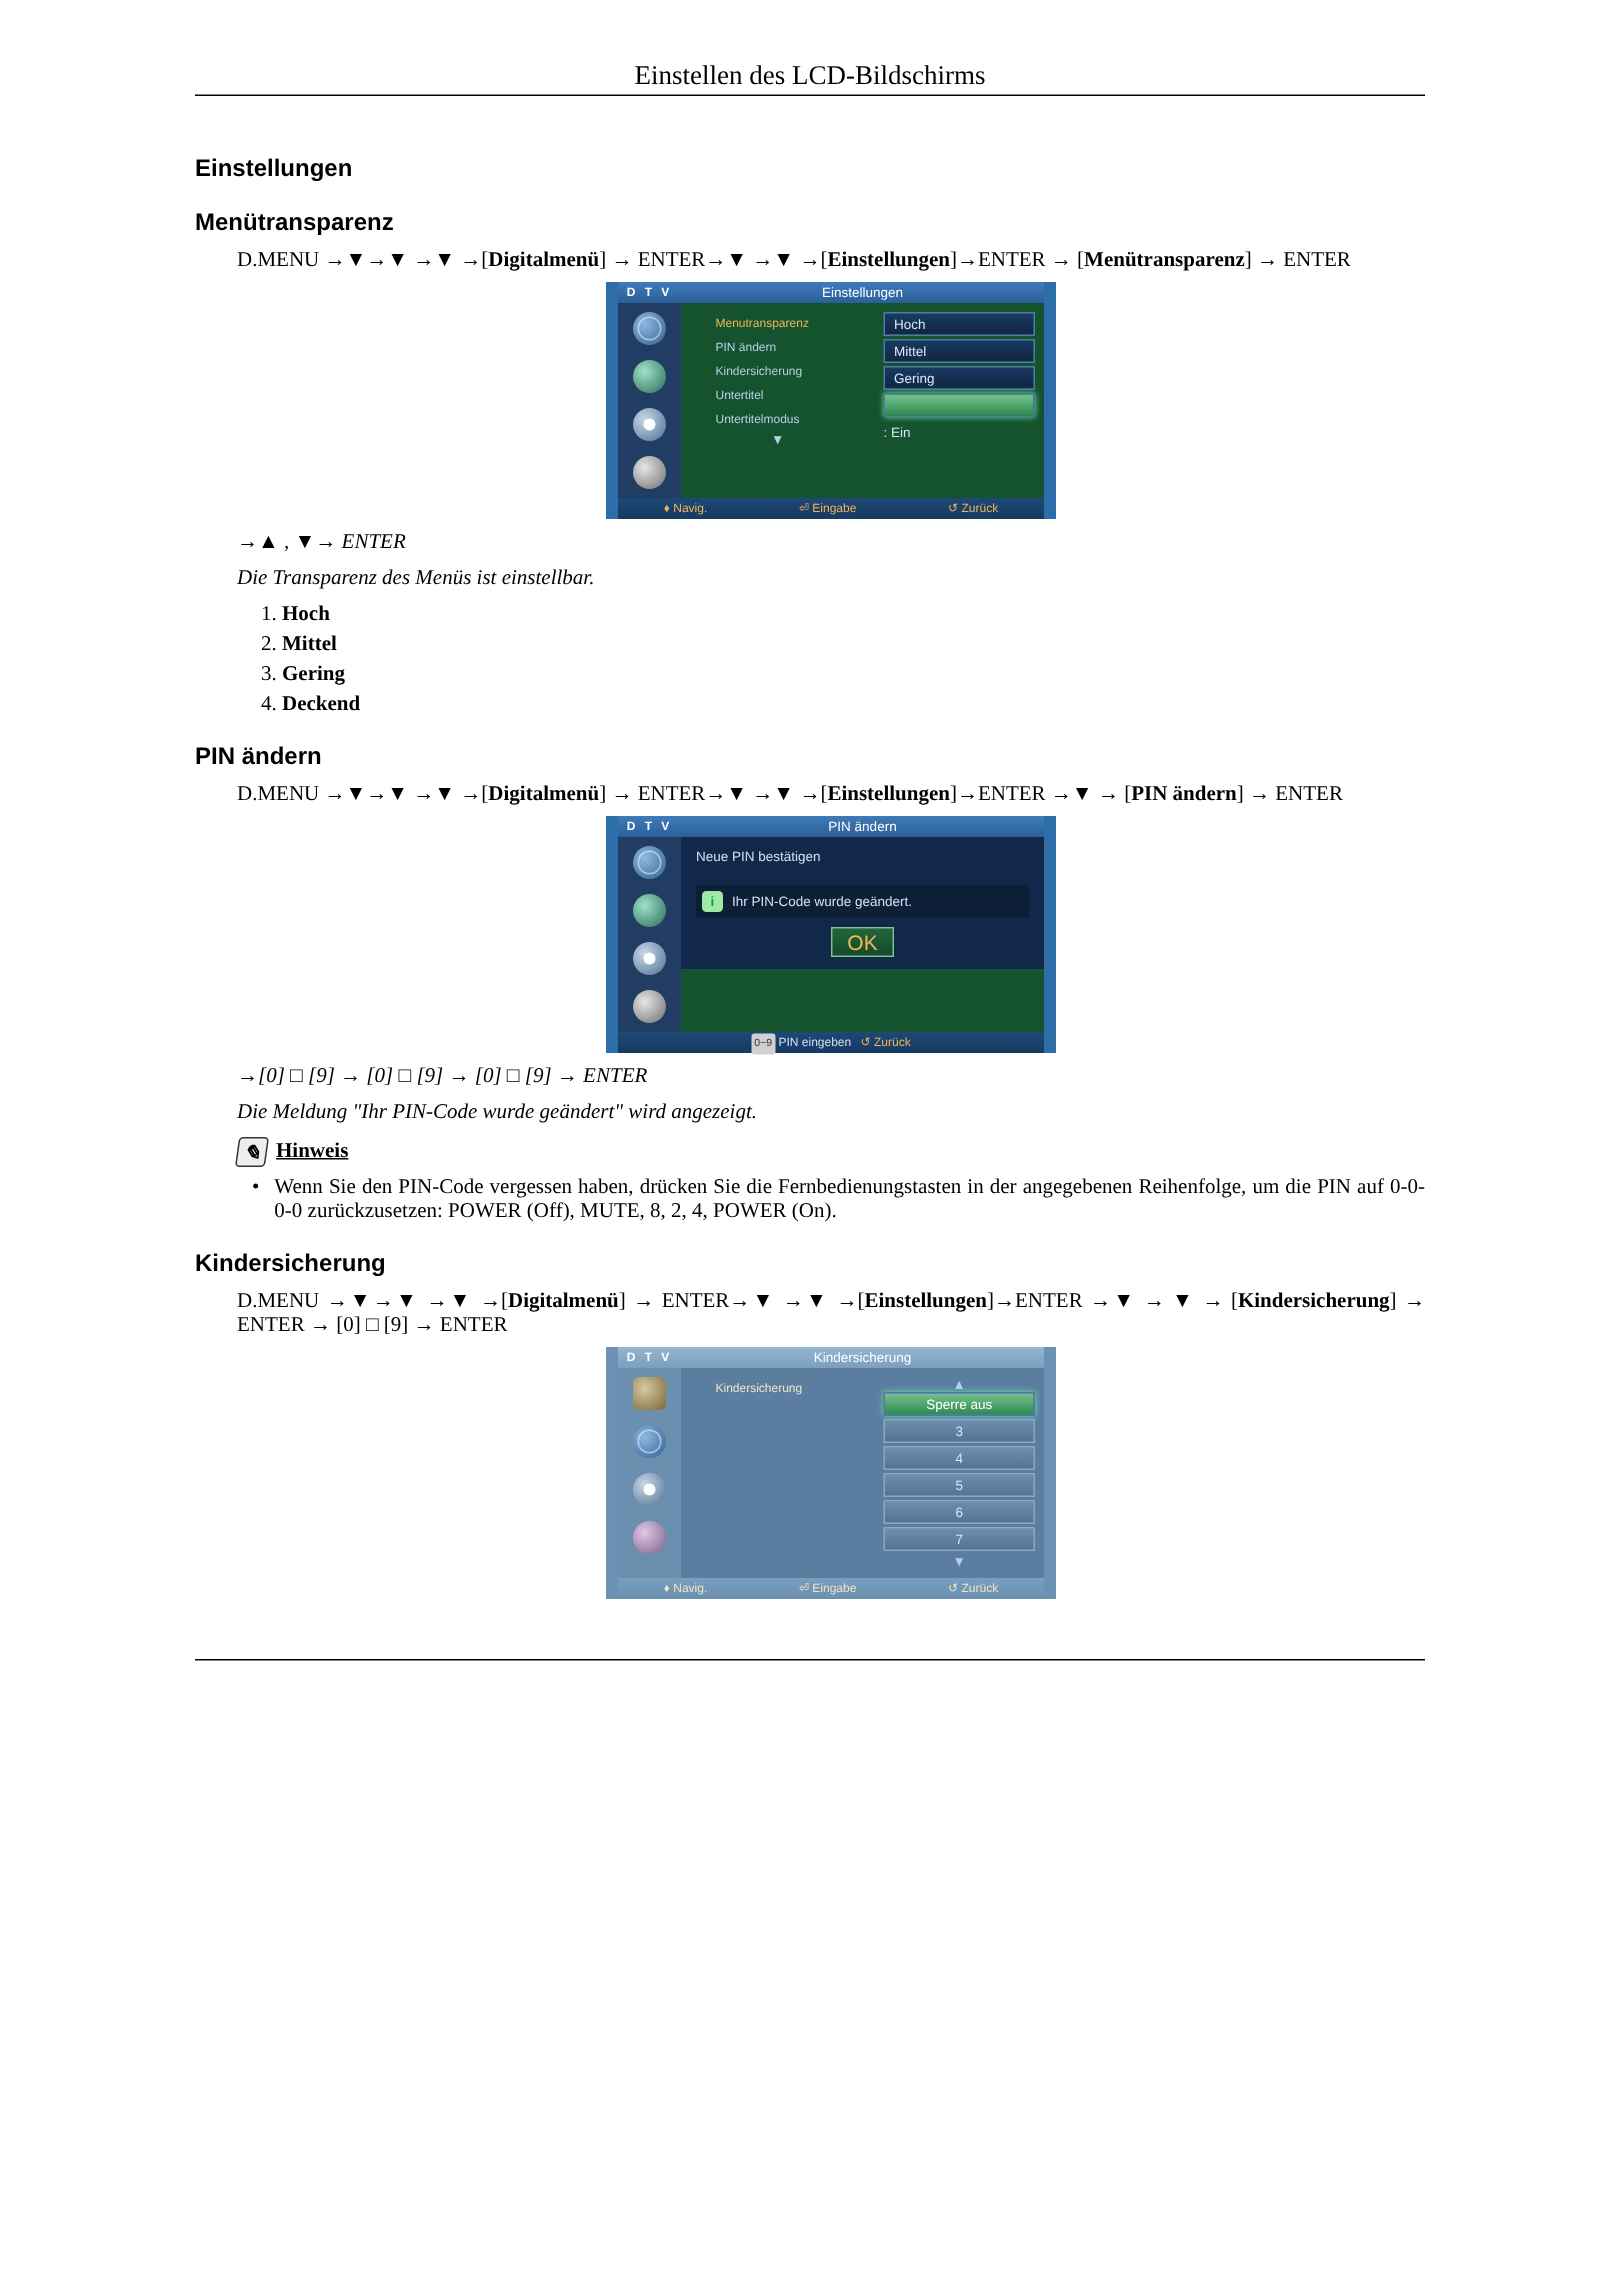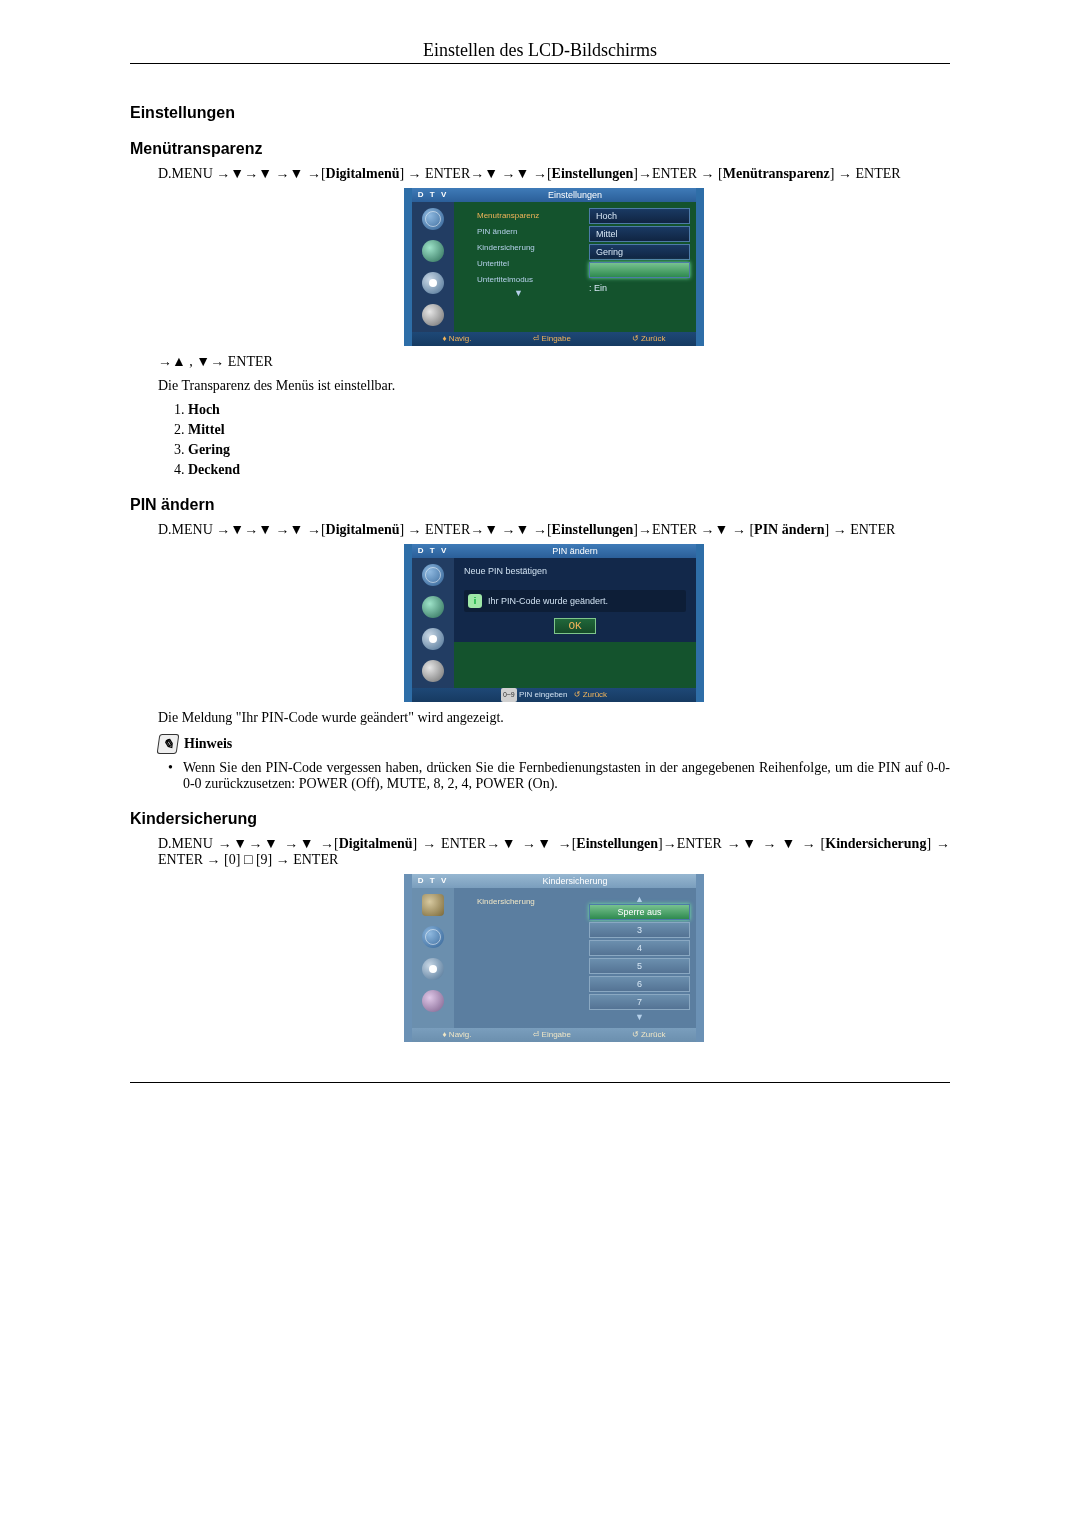--- a/index.html
+++ b/index.html
@@ -34,38 +34,38 @@
     margin: 18px 0 8px 0;
   }
   .indent {
     margin-left: 28px;
   }
   .nav-path {
     margin: 6px 0;
     text-align: justify;
   }
   .nav-path b { font-weight: bold; }
-  .body-p { margin: 8px 0; text-align: justify; }
+  .body-p { margin: 8px 0; text-align: justify; font-style: italic; }
   ol.enum {
     list-style: decimal;
     margin: 6px 0 6px 30px;
     padding: 0;
   }
   ol.enum li { margin: 4px 0; }
   ol.enum li span { font-weight: bold; }
 
   .hinweis-row { display: flex; align-items: center; margin: 6px 0; }
   .hinweis-icon {
     width: 18px; height: 18px; border: 1px solid #333;
     display: inline-flex; align-items: center; justify-content: center;
     margin-right: 6px; font-family: Arial; font-style: italic; font-weight: bold;
     background: #eee; border-radius: 3px;
     transform: skewX(-8deg);
   }
-  .hinweis-label { font-weight: bold; }
+  .hinweis-label { font-weight: bold; text-decoration: underline; }
   ul.bullet { list-style: none; margin: 4px 0 4px 10px; padding: 0; }
   ul.bullet li { display: flex; }
   ul.bullet li::before { content: "•"; margin-right: 10px; }
   ul.bullet li span { text-align: justify; }
 
   
   .osd {
     width: 300px;
     margin: 4px auto 8px auto;
     font-family: Arial, Helvetica, sans-serif;
@@ -140,21 +140,21 @@
     height: 14px; line-height: 14px;
     font-size: 8px;
     color:#f1b45a;
     justify-content: space-around;
   }
 
   
   .osd-pin-body { padding: 8px 10px; background:#12284a; color:#cfe0f0; font-size:9px;}
   .osd-pin-msg { display:flex; align-items:center; background: rgba(0,0,0,.25); padding:4px; margin-bottom:6px; border-radius:2px;}
   .osd-info-i { width:14px;height:14px;border-radius:3px;background:#9fe8a8;color:#0a3;display:flex;align-items:center;justify-content:center;font-weight:bold;margin-right:6px;font-size:9px;}
-  .osd-ok { width:40px;margin:0 auto;text-align:center;border:1px solid #7fc58c;color:#f1b45a;background:linear-gradient(#20673a,#154a28);font-size:11px;padding:1px 0;font-family:Liberation Mono, monospace;}
+  .osd-ok { width:40px;margin:0 auto;text-align:center;border:1px solid #7fc58c;color:#f1b45a;background:linear-gradient(#20673a,#154a28);font-size:14px;padding:1px 0;}
   .osd-pin-foot {background: linear-gradient(#1e4876, #163a61);height:14px;line-height:14px;font-size:8px;color:#cfe0f0;text-align:center;}
   .osd-pin-foot .lbl{color:#f1b45a;margin-left:4px;}
   .key09 {display:inline-block;background:#d0d0d0;color:#333;border-radius:2px;padding:0 2px;font-size:7px;}
 
   
   .osd-kinder .osd-opt { text-align:center; padding-left:0;}
   .osd-kinder .osd-col1 { width: 95px; }
 
 </style>
 </head>
@@ -251,20 +251,21 @@
           </div>
         </div>
         <div class="osd-pin-foot">
           <span class="key09">0~9</span>
           <span>PIN eingeben</span>
           <span class="lbl">↺  Zurück</span>
         </div>
       </div>
     </div>
 
+    <div class="body-p">→[0] □ [9] → [0] □ [9] → [0] □ [9] → ENTER</div>
     <div class="body-p">Die Meldung "Ihr PIN-Code wurde geändert" wird angezeigt.</div>
     <div class="hinweis-row">
       <div class="hinweis-icon">✎</div>
       <span class="hinweis-label">Hinweis</span>
     </div>
     <ul class="bullet">
       <li>
           <span>Wenn Sie den PIN-Code vergessen haben, drücken Sie die Fernbedienungstasten in der angegebenen Reihenfolge, um die PIN auf 0-0-0-0 zurückzusetzen: POWER (Off), MUTE, 8, 2, 4, POWER (On).</span>
         </li>
     </ul>

